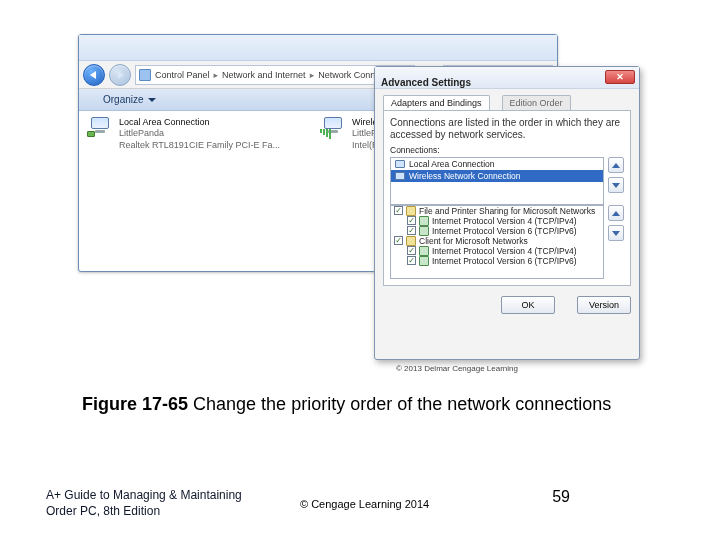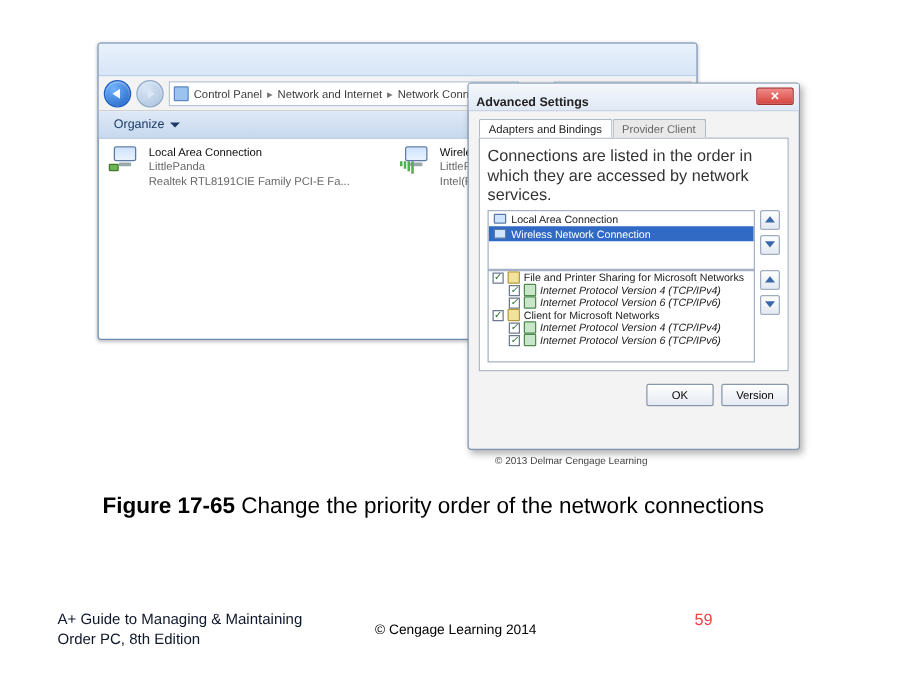--- a/index.html
+++ b/index.html
@@ -45,21 +45,21 @@
     width: 110px; height: 20px; border: 1px solid #b9c5d6; background: #fff;
     font-size: 9px; color: #888; display:flex; align-items:center; padding:0 3px; gap:3px;
   }
   .search-ico{width:10px;height:10px;border:1px solid #888;border-radius:50%;position:relative;flex:0 0 auto;}
   .search-ico::after{content:"";position:absolute;width:5px;height:1px;background:#888;left:7px;top:8px;transform:rotate(45deg);}
   .refresh-ico{width:12px;height:12px;border:1.5px solid #3b6fb5;border-radius:50%;border-left-color:transparent;position:relative;margin:0 4px;}
   .refresh-ico::after{content:"";position:absolute;left:-2px;top:-2px;border:3px solid transparent;border-top-color:#3b6fb5;transform:rotate(-20deg);}
 
   .toolbar{
     height:22px; background:linear-gradient(#dfe9f7,#c7d8ef);
-    border-bottom:1px solid #a9c1dd; display:flex; align-items:center; padding:0 12px;
+    border-bottom:1px solid #a9c1dd; display:flex; align-items:center; padding:0 24px;
     font-size:10px; color:#1a3b66; gap:4px;
   }
   .drop-arrow{border-left:4px solid transparent;border-right:4px solid transparent;border-top:4px solid #1a3b66;display:inline-block;}
   .toolbar-spacer{flex:1;}
   .tool-ico{width:14px;height:14px;border:1px solid #7a9bc4;background:#e9f1fb;border-radius:2px;}
 
   .content{ display:flex; padding:6px 8px; gap:40px; }
   .conn{ display:flex; gap:6px; font-size:9px; line-height:1.25; color:#333;}
   .conn-ico{width:26px;height:22px;position:relative;flex:0 0 auto;}
   .conn-ico .scr{position:absolute;width:18px;height:12px;border:1px solid #5a7aa6;background:linear-gradient(#cfe4ff,#eaf2ff);border-radius:2px;left:4px;top:0;}
@@ -84,54 +84,54 @@
     height:22px; background:linear-gradient(#f5f8fc,#e0e9f5);
     display:flex; align-items:flex-end; padding:0 6px; font-size:10px; font-weight:bold; color:#222;
     border-bottom:1px solid #c8d3e3; position:relative;
   }
   .dlg-close{
     position:absolute; right:4px; top:3px; width:30px; height:14px;
     background:linear-gradient(#f08a87,#d64540); border:1px solid #a8302c; border-radius:2px;
     color:#fff; font-size:9px; text-align:center; line-height:13px; font-weight:bold;
   }
   .dlg-body{padding:6px 8px 4px 8px; font-size:9px; color:#222;}
-  .tabs{display:flex;gap:0;margin-bottom:0;}
+  .tabs{display:flex;gap:12px;margin-bottom:0;}
   .tab{padding:2px 7px;border:1px solid #b0b9c6;border-bottom:none;background:#fff;font-size:9px;border-radius:2px 2px 0 0;}
   .tab.inactive{background:#e9e9e9;color:#666;}
   .tabpanel{border:1px solid #b0b9c6;background:#fff;padding:6px;}
-  .desc{font-size:13px;color:#333;margin-bottom:4px;line-height:1.2;}
+  .desc{font-size:10px;color:#333;margin-bottom:4px;line-height:1.2;}
   .grouplabel{font-size:8.5px;margin:3px 0 2px;}
   .listrow{display:flex;align-items:flex-start;gap:4px;}
   .listbox{flex:1;border:1px solid #a6b2c4;background:#fff;height:48px;overflow:hidden;font-size:8.5px;}
   .listbox .li{padding:1px 4px;display:flex;align-items:center;gap:4px;}
   .listbox .li.sel{background:#316ac5;color:#fff;}
   .li-ico{width:10px;height:8px;background:#cfe4ff;border:1px solid #5a7aa6;border-radius:1px;flex:0 0 auto;}
   .li-ico.ras{background:#eee;border-color:#aaa;}
   .arrowcol{display:flex;flex-direction:column;gap:4px;}
   .arrowbtn{width:16px;height:16px;border:1px solid #a0acc0;background:linear-gradient(#fefefe,#e3e9f2);border-radius:2px;display:flex;align-items:center;justify-content:center;}
   .arrowbtn .up{border-left:4px solid transparent;border-right:4px solid transparent;border-bottom:5px solid #3a68a8;}
   .arrowbtn .dn{border-left:4px solid transparent;border-right:4px solid transparent;border-top:5px solid #3a68a8;}
   .bindbox{flex:1;border:1px solid #a6b2c4;background:#fff;height:74px;overflow:hidden;font-size:8.5px;}
-  .bi{padding:0 3px;display:flex;align-items:flex-end;gap:3px;white-space:nowrap;}
-  .bi.indent{padding-left:16px;font-style:italic;}
+  .bi{padding:0 3px;display:flex;align-items:flex-start;gap:3px;white-space:nowrap;}
+  .bi.indent{padding-left:16px;}
   .chk{width:9px;height:9px;border:1px solid #6c7a90;background:#fff;display:inline-flex;align-items:center;justify-content:center;flex:0 0 auto;}
   .chk::after{content:"✓";font-size:8px;color:#2a6b2a;line-height:8px;}
   .svc-ico{width:10px;height:10px;background:#f2e39a;border:1px solid #b49a3c;border-radius:1px;flex:0 0 auto;}
   .svc-ico.net{background:#c8e6c9;border-color:#4f8a4f;}
-  .dlg-buttons{display:flex;justify-content:flex-end;gap:6px;padding:6px 8px;}
+  .dlg-buttons{display:flex;justify-content:flex-end;gap:22px;padding:6px 8px;}
   .btn{min-width:54px;height:18px;border:1px solid #8a97ab;background:linear-gradient(#fefefe,#e5eaf2);border-radius:2px;font-size:9px;display:flex;align-items:center;justify-content:center;}
 
   .credit{position:absolute;left:396px;top:364px;font-size:8px;color:#444;width:250px;text-align:left;}
 
   .caption{position:absolute;left:82px;top:394px;width:560px;font-size:18px;color:#000;}
   .caption b{font-weight:bold;}
 
   .footer-left{position:absolute;left:46px;top:488px;font-size:12px;color:#0f172a;line-height:1.3;}
   .footer-center{position:absolute;left:300px;top:498px;font-size:11px;color:#000;}
-  .footer-right{position:absolute;right:46px;top:488px;font-size:13px;color:#ef4444;}
+  .footer-right{position:absolute;right:46px;top:488px;font-size:16px;color:#000000;}
 </style>
 </head>
 <body>
 
 <div class="canvas">
 
   <div class="netwin">
     <div class="titlebar"></div>
     <div class="addrbar">
       <span class="navbtn"></span>
@@ -195,24 +195,25 @@
   <div class="dlg">
     <div class="dlg-title">
       <span>Advanced Settings</span>
       <div class="dlg-close">
         <span>✕</span>
       </div>
     </div>
     <div class="dlg-body">
       <div class="tabs">
         <div class="tab">Adapters and Bindings</div>
-        <div class="tab inactive">Provider Client</div>
+        <div class="tab inactive">Edition Order</div>
       </div>
       <div class="tabpanel">
         <div class="desc">Connections are listed in the order in which they are accessed by network services.</div>
+        <div class="grouplabel">Connections:</div>
         <div class="listrow">
           <div class="listbox" id="connlist">
               <div class="li">
                 <span class="li-ico"></span>
                 <span>Local Area Connection</span>
               </div>
               <div class="li sel">
                 <span class="li-ico"></span>
                 <span>Wireless Network Connection</span>
               </div>

